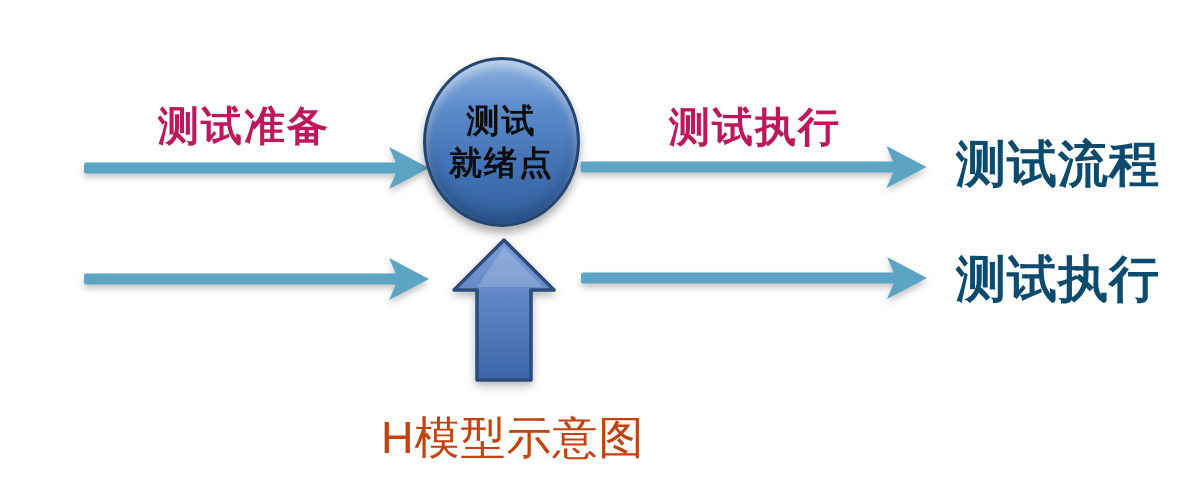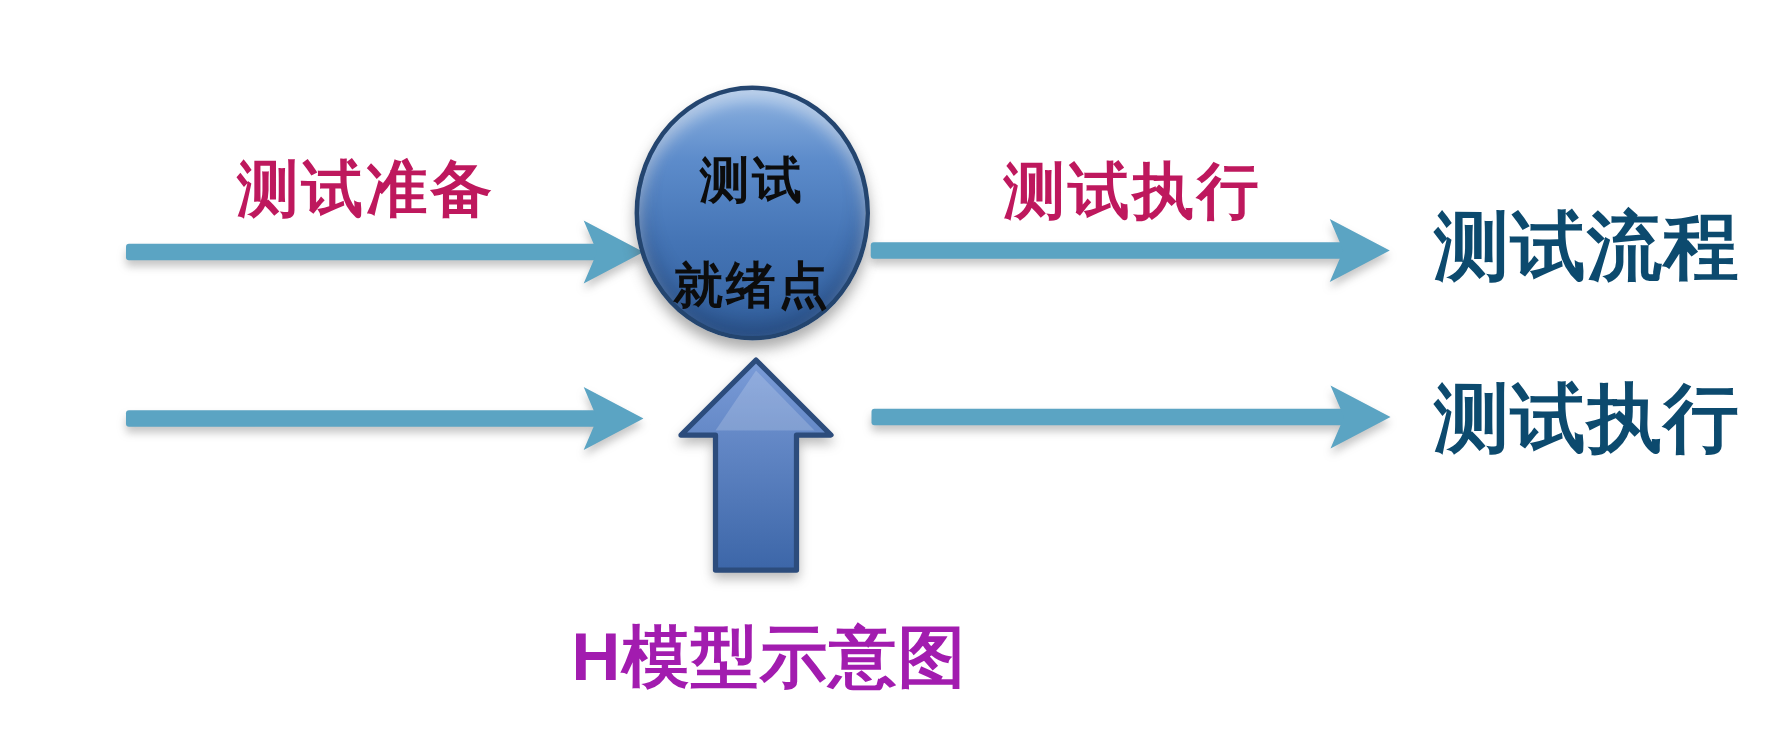--- a/index.html
+++ b/index.html
@@ -55,28 +55,27 @@
     align-items: center;
     justify-content: center;
   }
   .node-line {
     font-size: 33px;
     font-weight: bold;
     color: #0c0c0c;
     line-height: 1.28;
     letter-spacing: 2px;
     white-space: nowrap;
-    margin-top: 28px;
   }
 
   .caption {
     font-family: "Liberation Sans", sans-serif;
     font-size: 45px;
-    font-weight: bold;
-    color: #a21caf;
+    font-weight: normal;
+    color: #c2410c;
     letter-spacing: 1px;
     white-space: nowrap;
   }
 </style>
 </head>
 <body>
 
 <div class="stage">
 
   <div class="abs edge-label" style="left:158px; top:99px;">测试准备</div>

